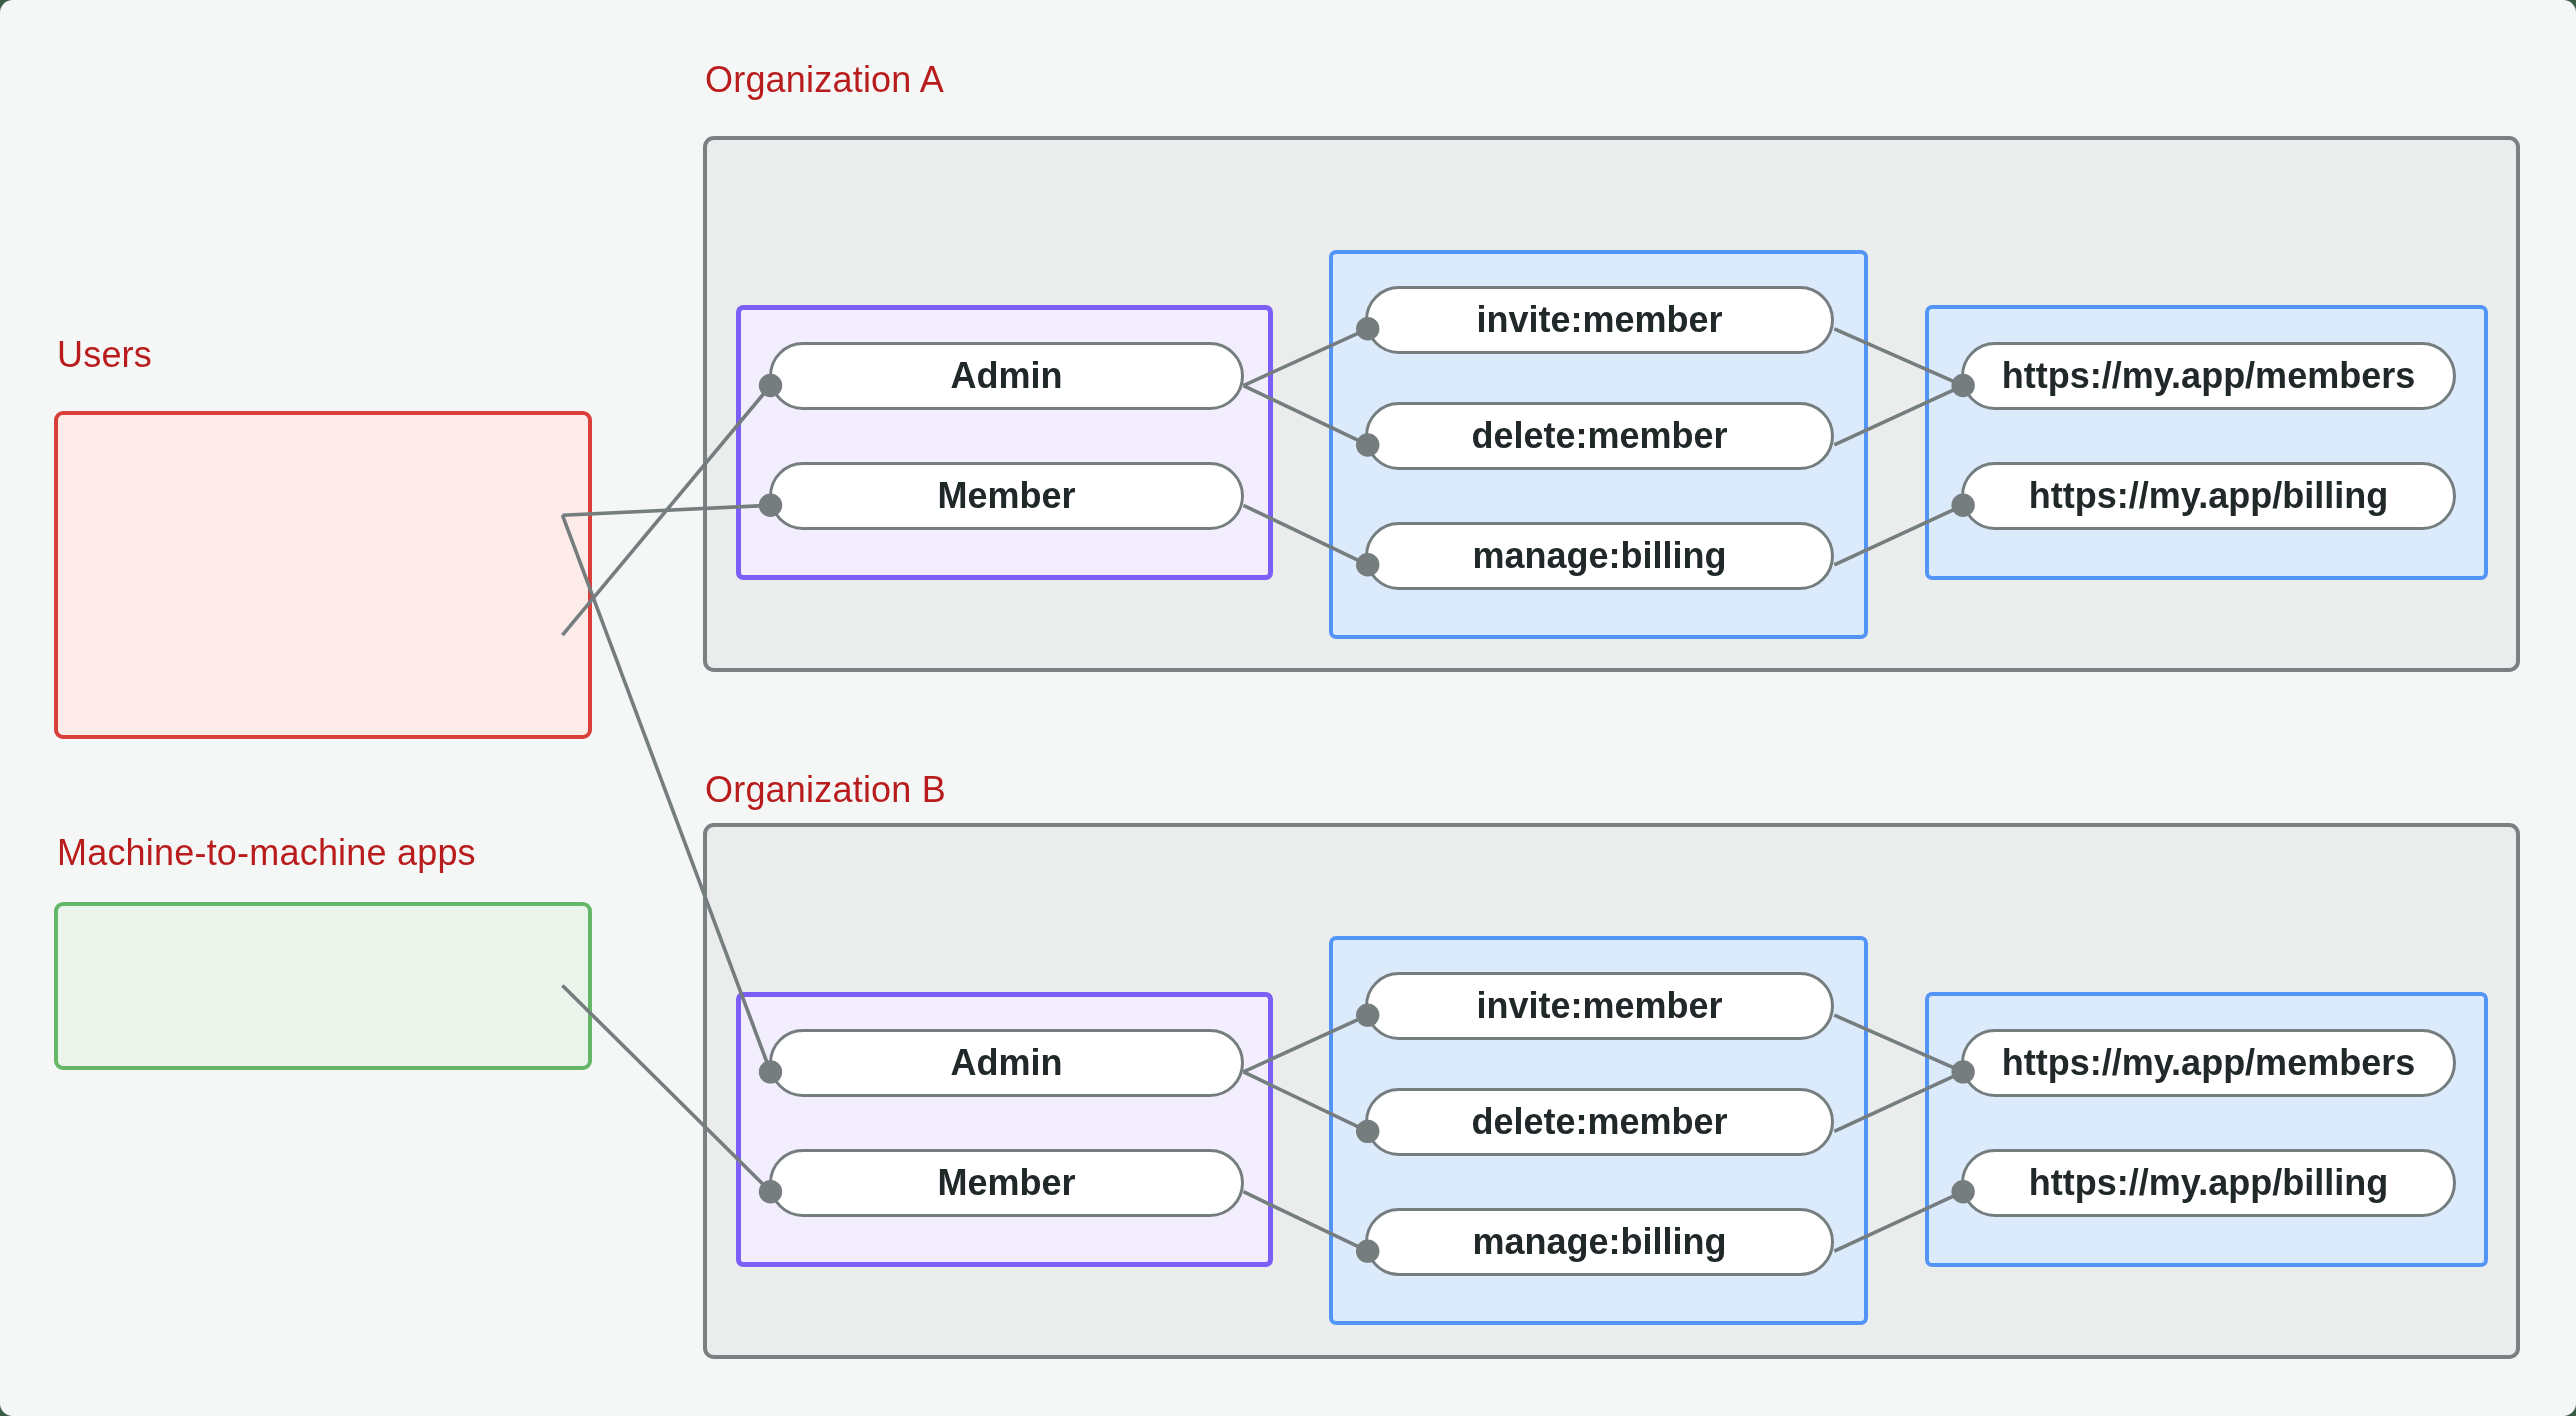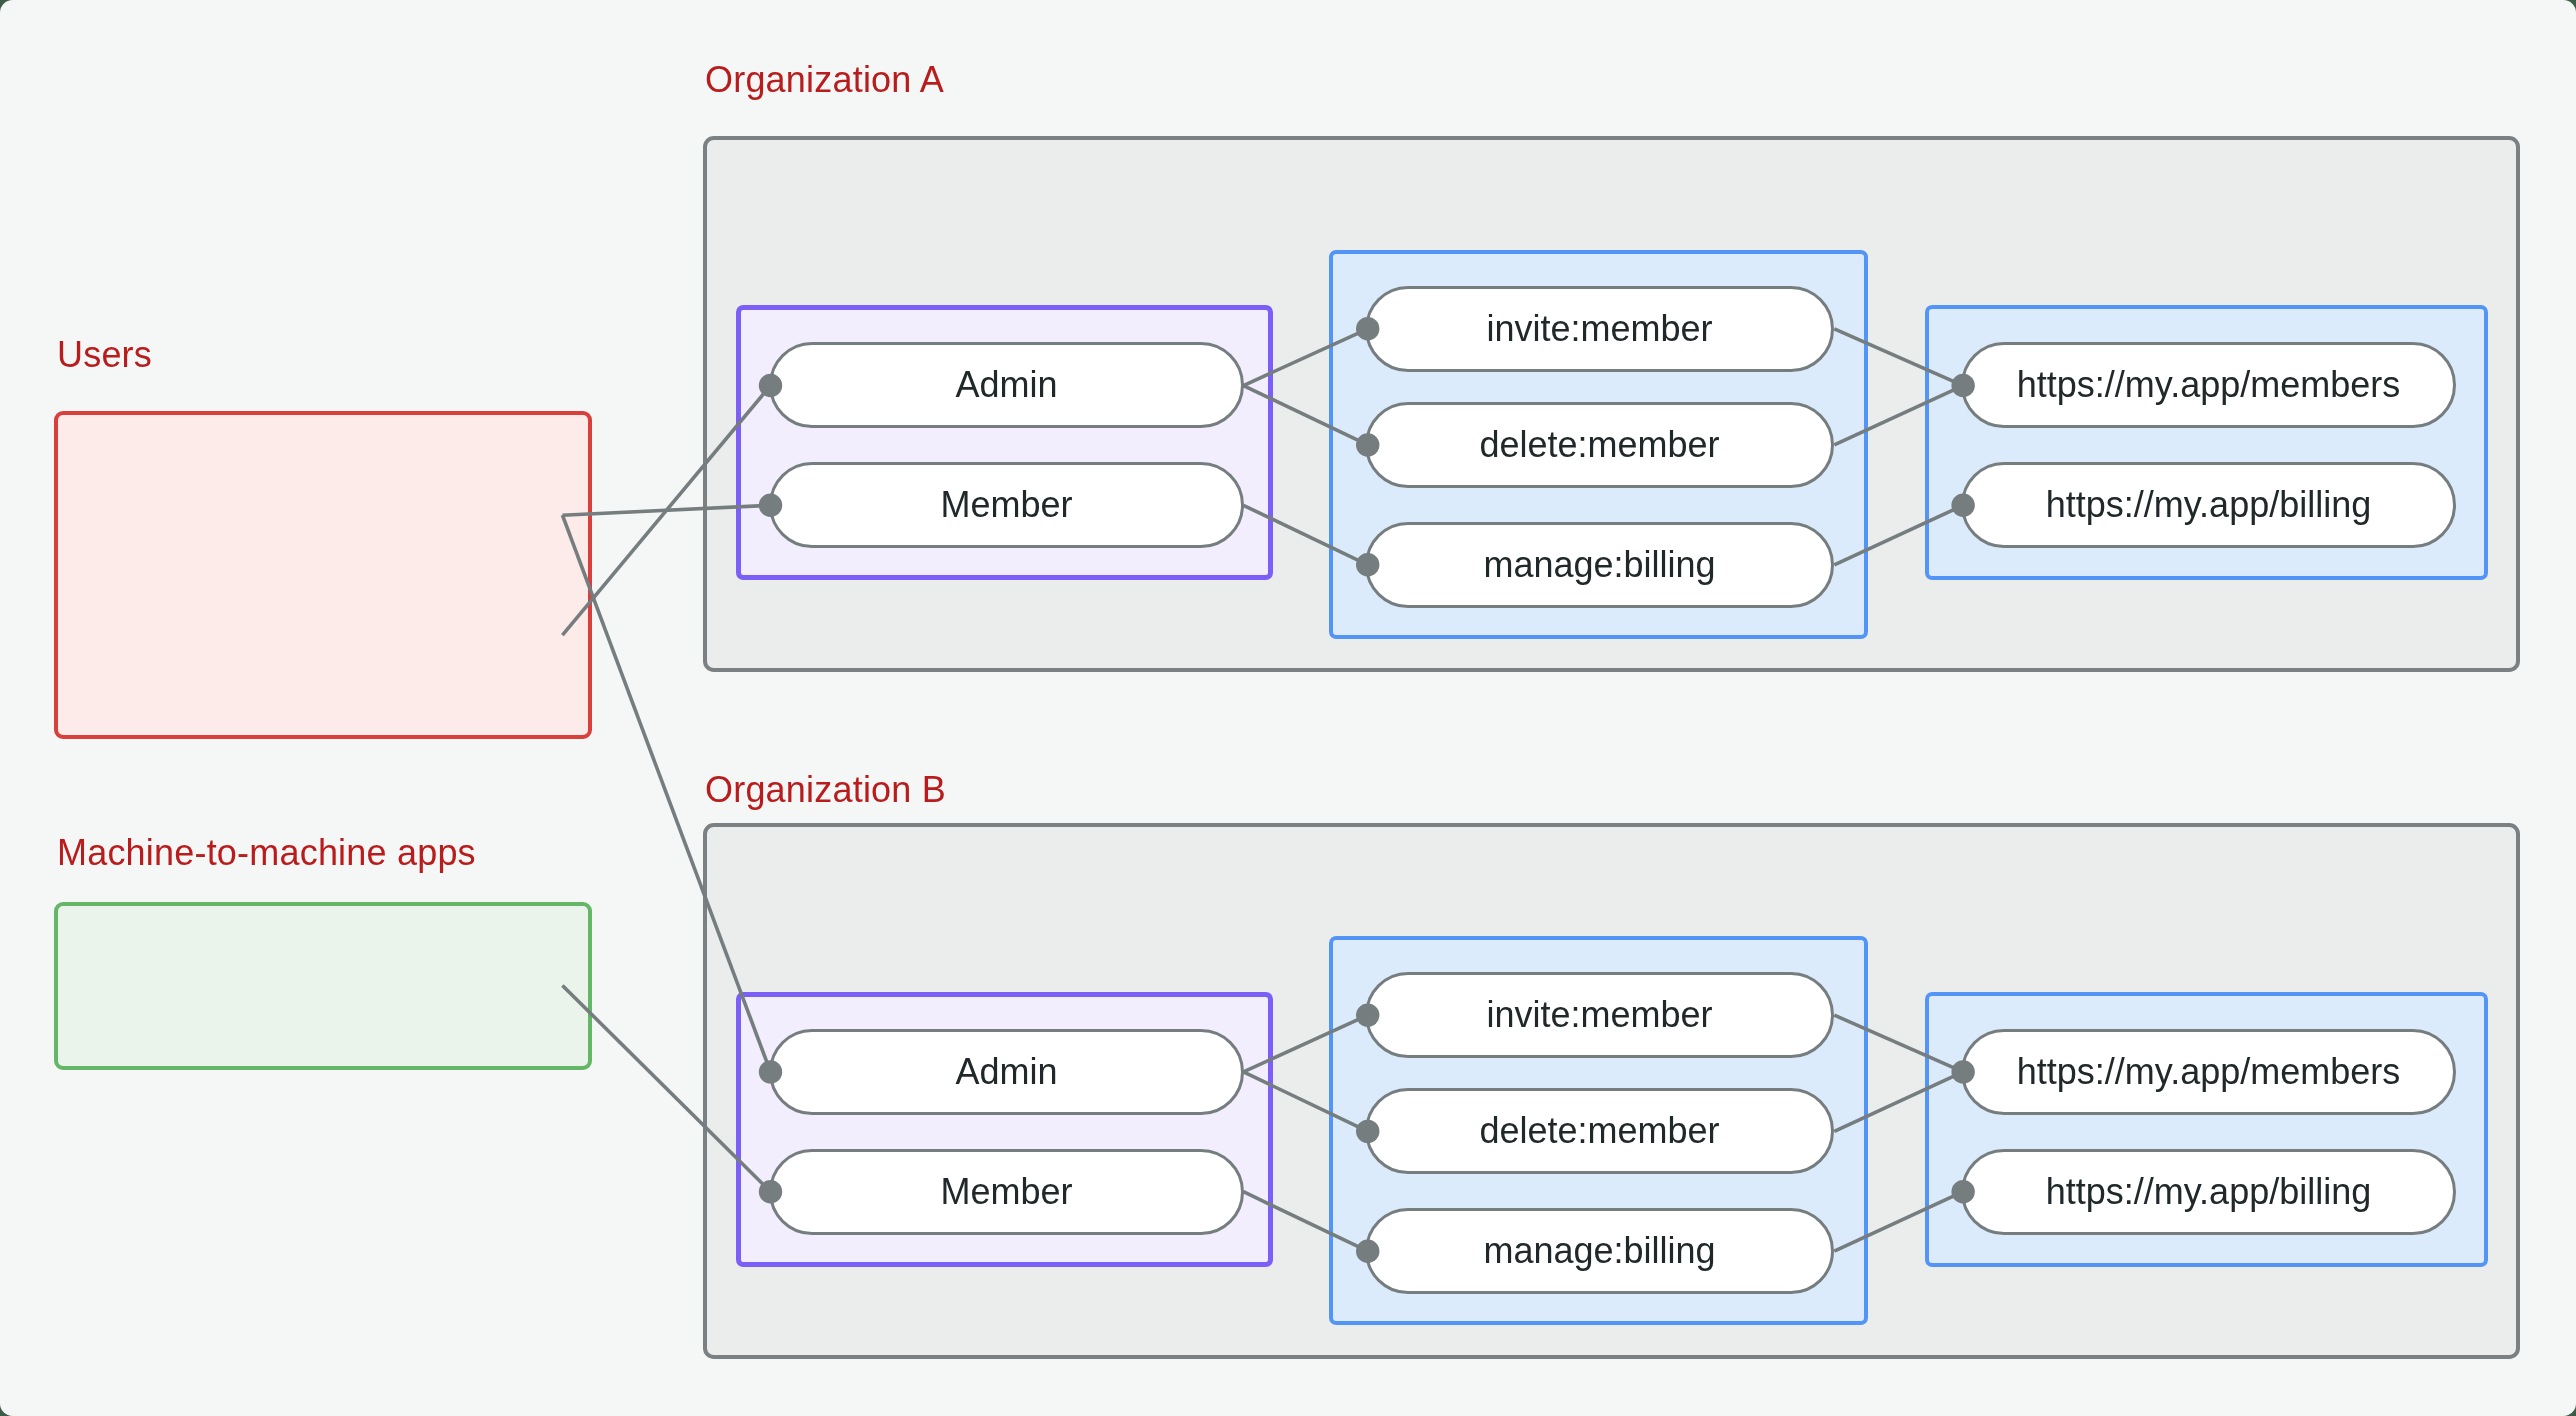--- a/index.html
+++ b/index.html
@@ -17,24 +17,24 @@
   }
   .box{position:absolute;box-sizing:border-box;}
   .lbl{
     position:absolute;
     font-size:36px;font-weight:500;line-height:43px;
     color:#b91c1c;letter-spacing:0.2px;
     white-space:nowrap;
   }
   .pill{
     position:absolute;box-sizing:border-box;
-    height:86px;background:#ffffff;
+    height:68px;background:#ffffff;
     border:3.6px solid #757d7f;border-radius:54px;
     display:flex;align-items:center;justify-content:center;
-    font-size:36px;font-weight:400;color:#21282a;
+    font-size:36px;font-weight:700;color:#21282a;
     z-index:10;white-space:nowrap;
   }
   svg.wires{
     position:absolute;left:0;top:0;z-index:30;
     pointer-events:none;
   }
 
   
   #box-users  {left:54px;  top:411px;  width:538px;  height:328px; border:4.5px solid #d93f3b; background:#fcebe8; border-radius:9px; z-index:2;}
   #box-m2m    {left:54px;  top:902px; width:538px;  height:168px; border:4.5px solid #65b767; background:#eaf4ea; border-radius:9px; z-index:2;}

